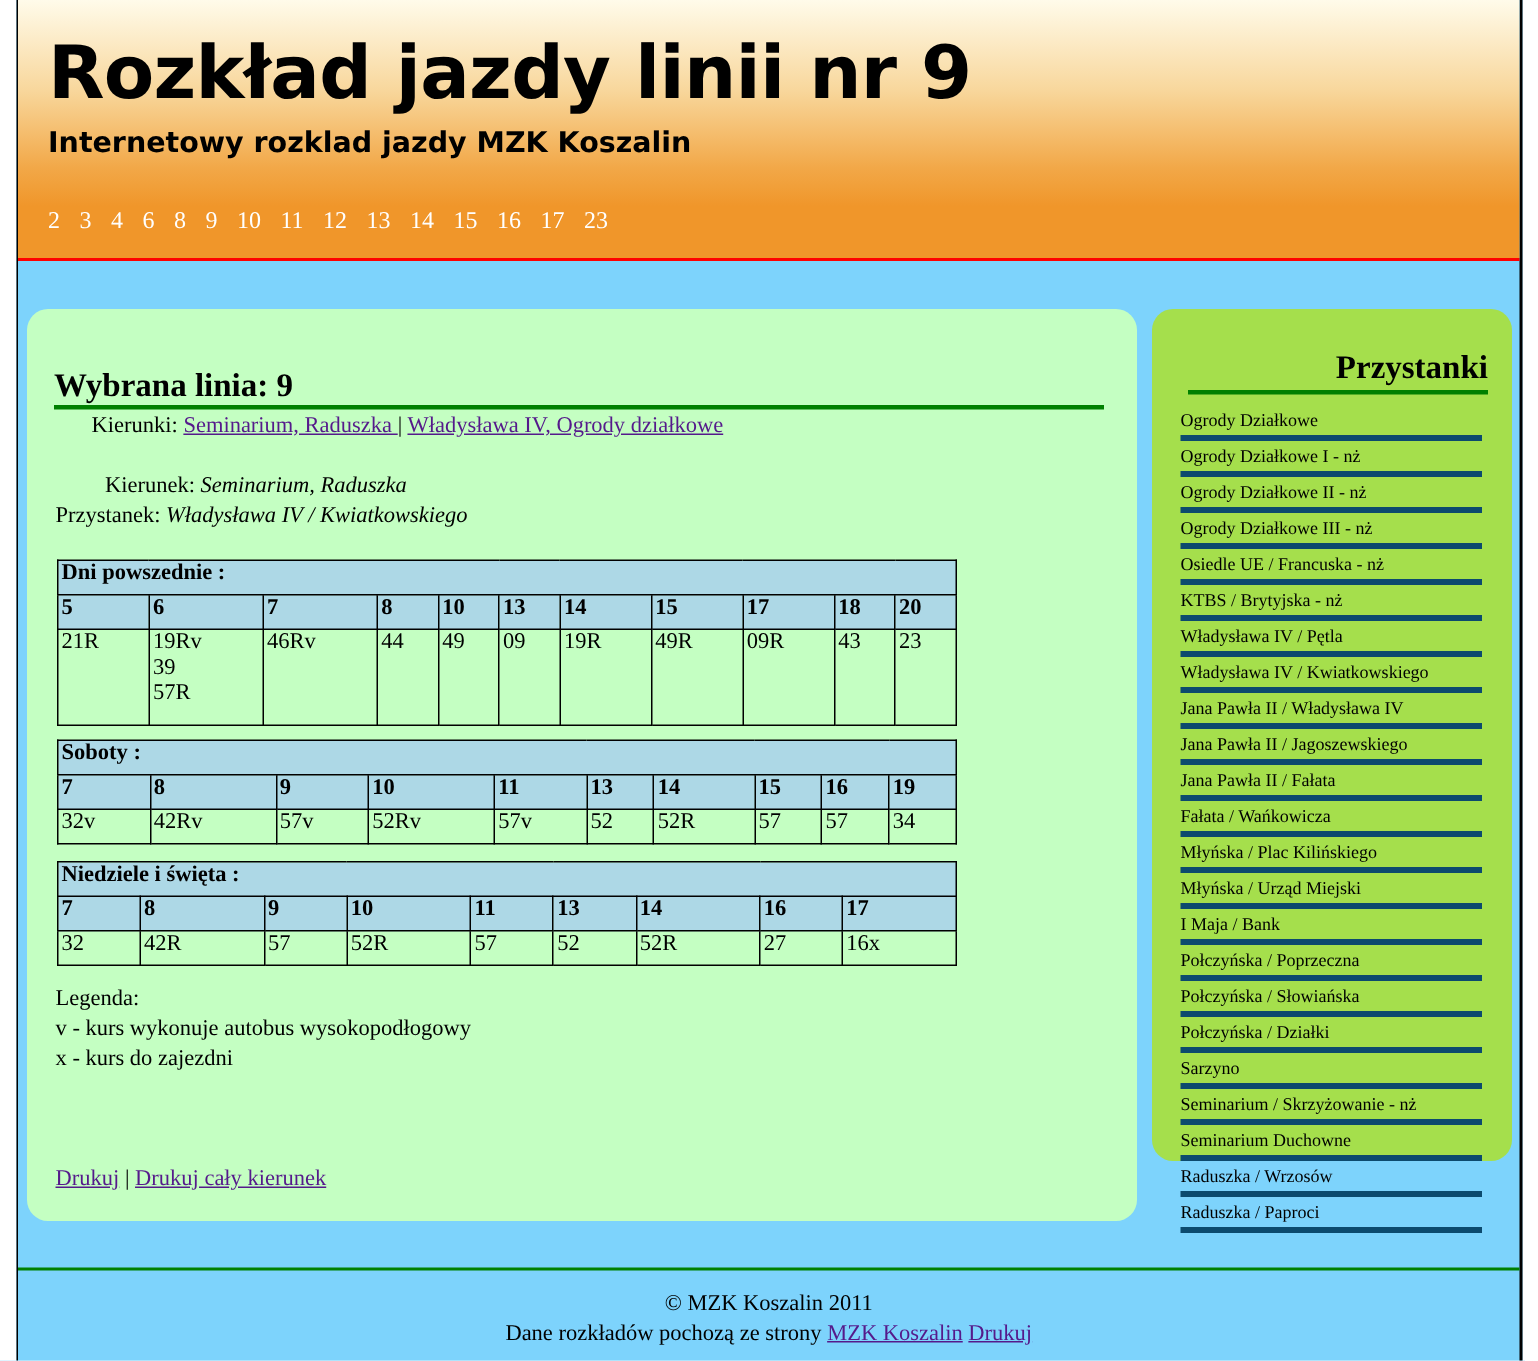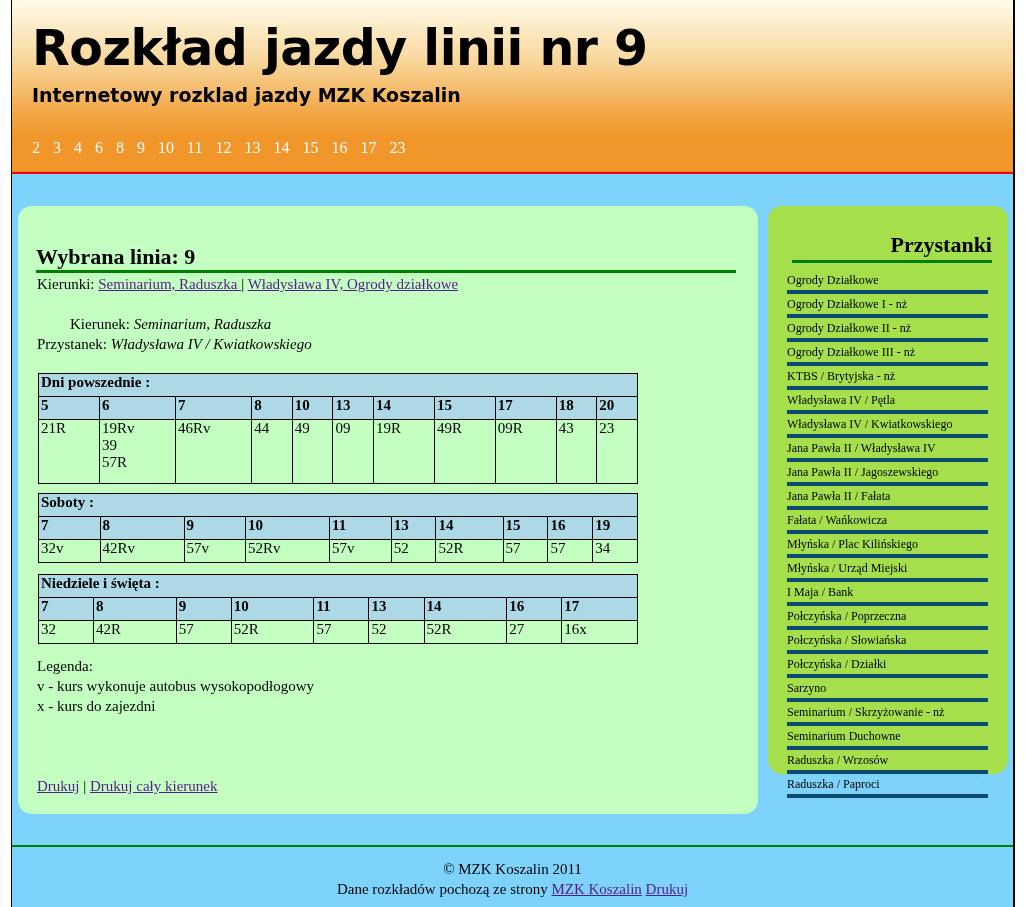--- a/index.html
+++ b/index.html
@@ -35,21 +35,21 @@
     <h1 id="site-title">Rozkład jazdy linii nr 9</h1>
     <h2 id="site-subtitle">Internetowy rozklad jazdy MZK Koszalin</h2>
     <div id="line-nav">
       <a href="#">2</a><a href="#">3</a><a href="#">4</a><a href="#">6</a><a href="#">8</a><a href="#">9</a><a href="#">10</a><a href="#">11</a><a href="#">12</a><a href="#">13</a><a href="#">14</a><a href="#">15</a><a href="#">16</a><a href="#">17</a><a href="#">23</a>
     </div>
   </div>
 
   <div id="main">
     <h2 id="main-title">Wybrana linia: 9</h2>
 
-    <div class="p" style="top:68px;">
+    <div class="p" style="top:68px;margin-left:24px;">
       <span>Kierunki:</span>
       <a href="#">Seminarium, Raduszka </a>
       <span>|</span>
       <a href="#">Władysława IV, Ogrody działkowe</a>
     </div>
 
     <div class="p" style="top:108px;margin-left:33px;">
       <span>Kierunek:</span>
       <i>Seminarium, Raduszka</i>
     </div>
@@ -191,20 +191,21 @@
     </div>
   </div>
 
   <div id="sidebar">
     <h2 id="sidebar-title">Przystanki</h2>
     <ul id="stops">
       <li><a href="#">Ogrody Działkowe</a></li>
       <li><a href="#">Ogrody Działkowe I - nż</a></li>
       <li><a href="#">Ogrody Działkowe II - nż</a></li>
       <li><a href="#">Ogrody Działkowe III - nż</a></li>
+      <li><a href="#">Osiedle UE / Francuska - nż</a></li>
       <li><a href="#">KTBS / Brytyjska - nż</a></li>
       <li><a href="#">Władysława IV / Pętla</a></li>
       <li><a href="#">Władysława IV / Kwiatkowskiego</a></li>
       <li><a href="#">Jana Pawła II / Władysława IV</a></li>
       <li><a href="#">Jana Pawła II / Jagoszewskiego</a></li>
       <li><a href="#">Jana Pawła II / Fałata</a></li>
       <li><a href="#">Fałata / Wańkowicza</a></li>
       <li><a href="#">Młyńska / Plac Kilińskiego</a></li>
       <li><a href="#">Młyńska / Urząd Miejski</a></li>
       <li><a href="#">I Maja / Bank</a></li>

